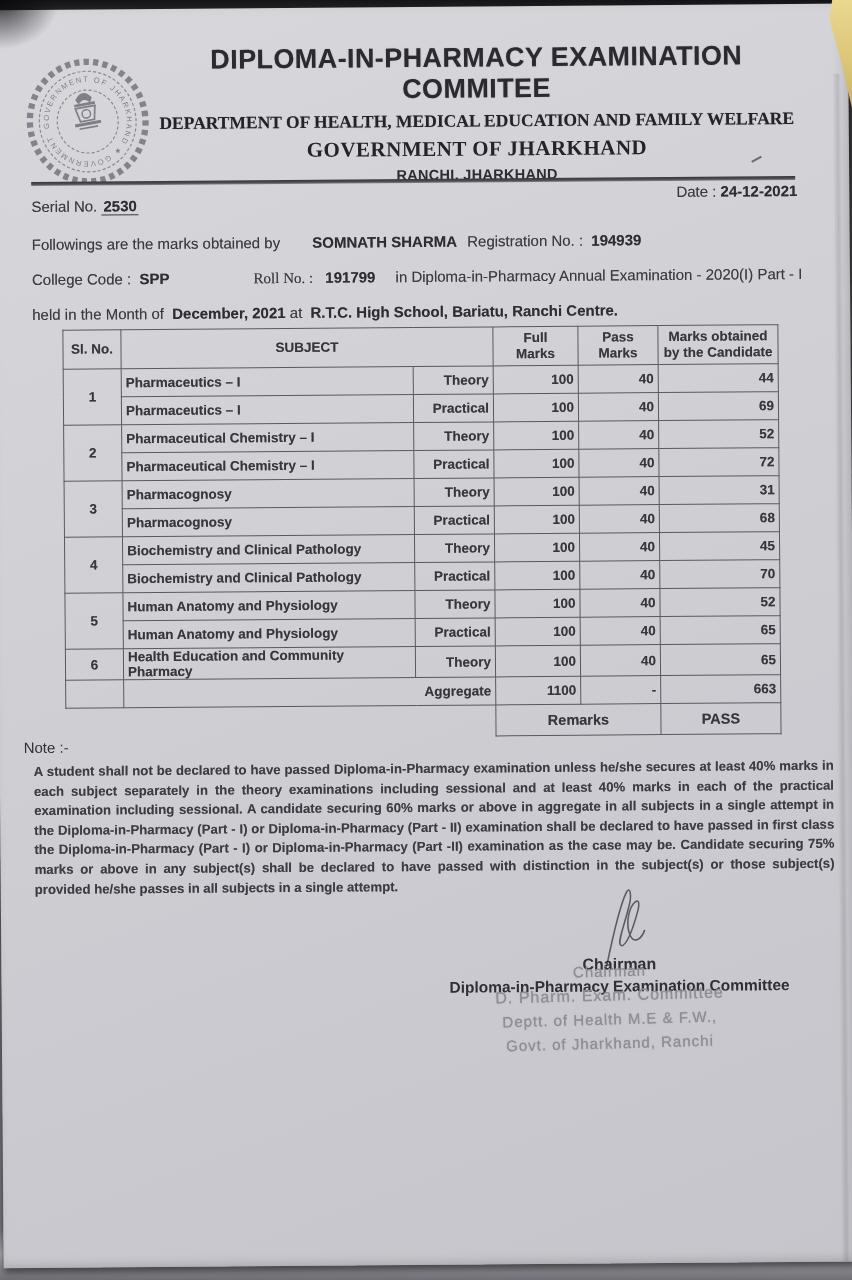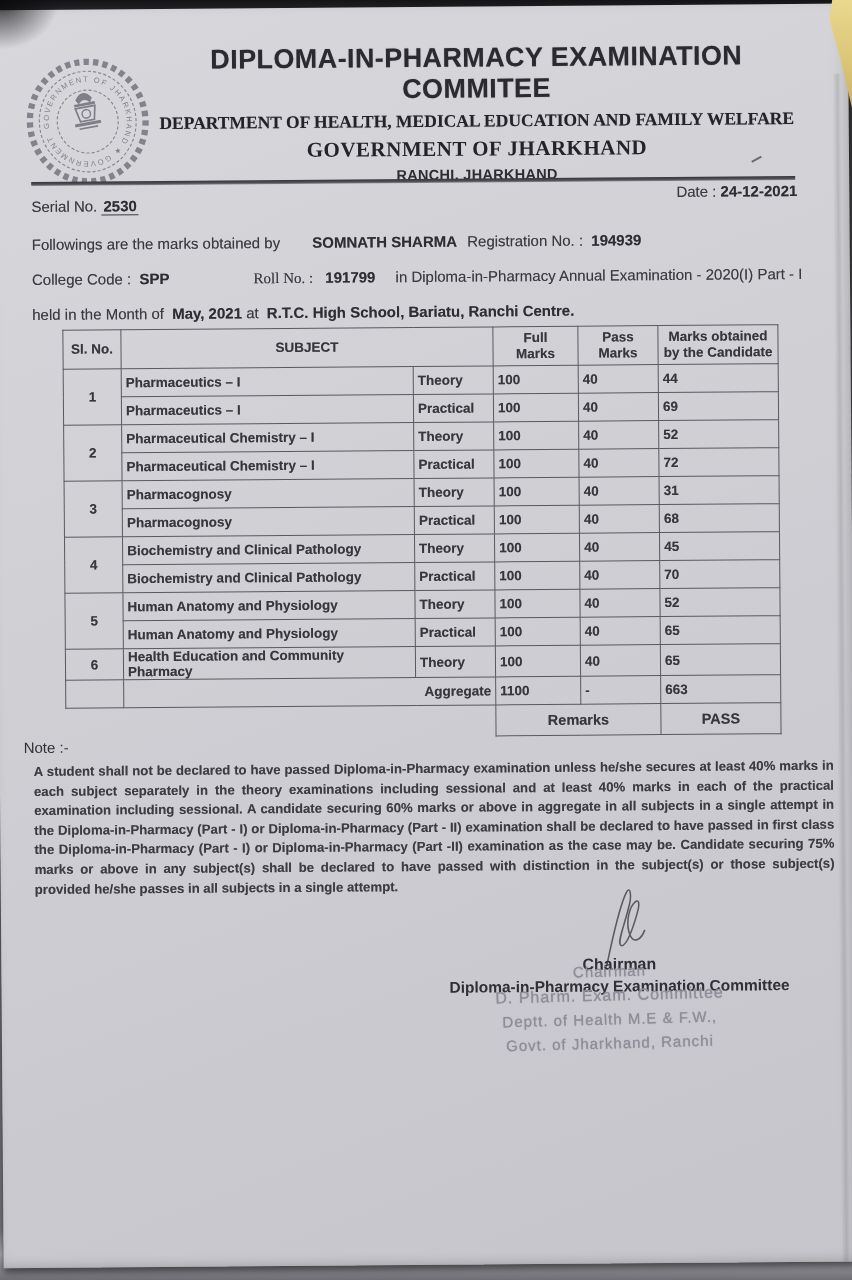--- a/index.html
+++ b/index.html
@@ -38,21 +38,21 @@
   .l-two{left:36px;top:261px;}
   .l-three{left:36px;top:296px;}
   
   table.marks{position:absolute;left:66px;top:320px;width:715px;border-collapse:collapse;table-layout:fixed;
         color:#36363d;font-size:13.5px;font-weight:bold;text-shadow:0 0 0.5px rgba(45,45,52,0.45);}
   table.marks td,table.marks th{border:1px solid #595962;padding:0 4px;}
   table.marks th{font-size:13.5px;line-height:16px;white-space:pre-line;font-weight:bold;height:38px;}
   tr.data{height:28px;}
   td.sl{text-align:center;}
   td.subj{text-align:left;padding-left:10px;}
-  td.type,td.num{text-align:left;}
+  td.type,td.num{text-align:right;}
   tr.agg{height:28px;}
   td.agg-label{text-align:right;padding-right:22px;}
   tr.remarks{height:31px;font-size:14.5px;}
   tr.remarks td.blank{border:none;}
   td.rem-label,td.rem-value{text-align:center;}
   
   .note-head{position:absolute;left:24px;top:729px;font-size:15px;font-weight:normal;color:#2e2e35;}
   .note-body{position:absolute;left:34px;top:752px;width:800px;font-size:13.2px;font-weight:bold;
              line-height:19.6px;color:#3b3b42;text-align:justify;text-shadow:0 0 0.5px rgba(55,55,62,0.4);}
   
@@ -118,21 +118,21 @@
     </div>
     <div class="meta l-two">
       <span>College Code :</span>
       <span class="bold" style="margin-left:4px;">SPP</span>
       <span style="margin-left:80px;font-family:Liberation Serif, serif;">Roll No. :</span>
       <span class="bold" style="margin-left:8px;">191799</span>
       <span style="margin-left:16px;">in Diploma-in-Pharmacy Annual Examination - 2020(I) Part - I</span>
     </div>
     <div class="meta l-three">
       <span>held in the Month of</span>
-      <span class="bold" style="margin-left:4px;">May, 2021</span>
+      <span class="bold" style="margin-left:4px;">December, 2021</span>
       <span style="">at</span>
       <span class="bold" style="margin-left:4px;">R.T.C. High School, Bariatu, Ranchi Centre.</span>
     </div>
 
     <table class="marks">
       <colgroup>
         <col style="width:58px">
           <col style="width:292px">
           <col style="width:80px">
         <col style="width:85px">

